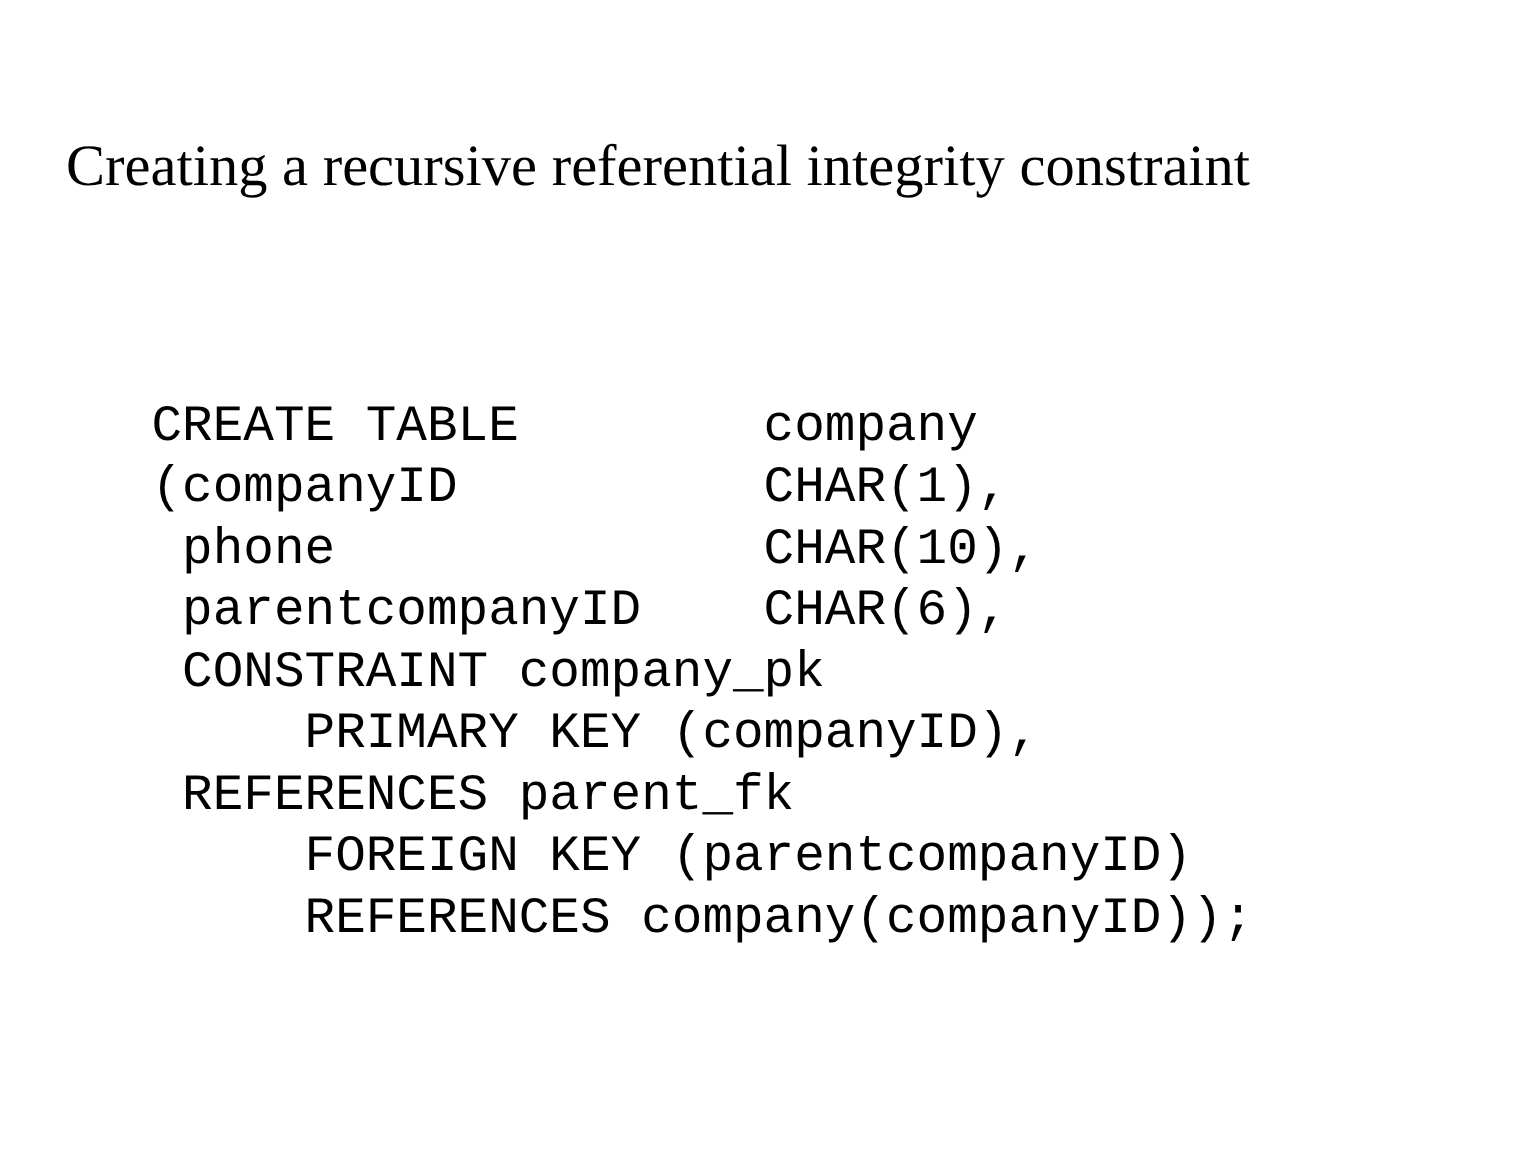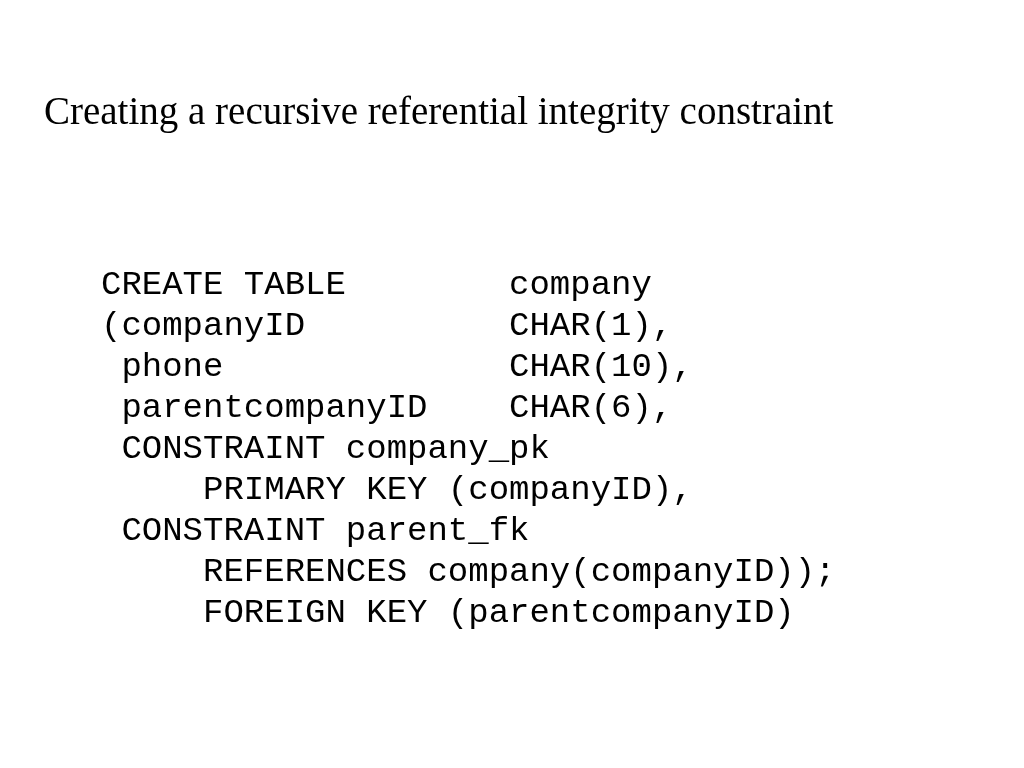--- a/index.html
+++ b/index.html
@@ -58,18 +58,18 @@
 
   <div class="slide-title">Creating a recursive referential integrity constraint</div>
 
   <div class="code-block">
     <div class="code-line">CREATE TABLE        company</div>
     <div class="code-line">(companyID          CHAR(1),</div>
     <div class="code-line"> phone              CHAR(10),</div>
     <div class="code-line"> parentcompanyID    CHAR(6),</div>
     <div class="code-line"> CONSTRAINT company_pk</div>
     <div class="code-line">     PRIMARY KEY (companyID),</div>
-    <div class="code-line"> CONSTRAINT parent_fk</div>
+    <div class="code-line"> REFERENCES parent_fk</div>
+    <div class="code-line">     FOREIGN KEY (parentcompanyID)</div>
     <div class="code-line">     REFERENCES company(companyID));</div>
-    <div class="code-line">     FOREIGN KEY (parentcompanyID)</div>
   </div>
 
 </div>
 
 </body></html>

